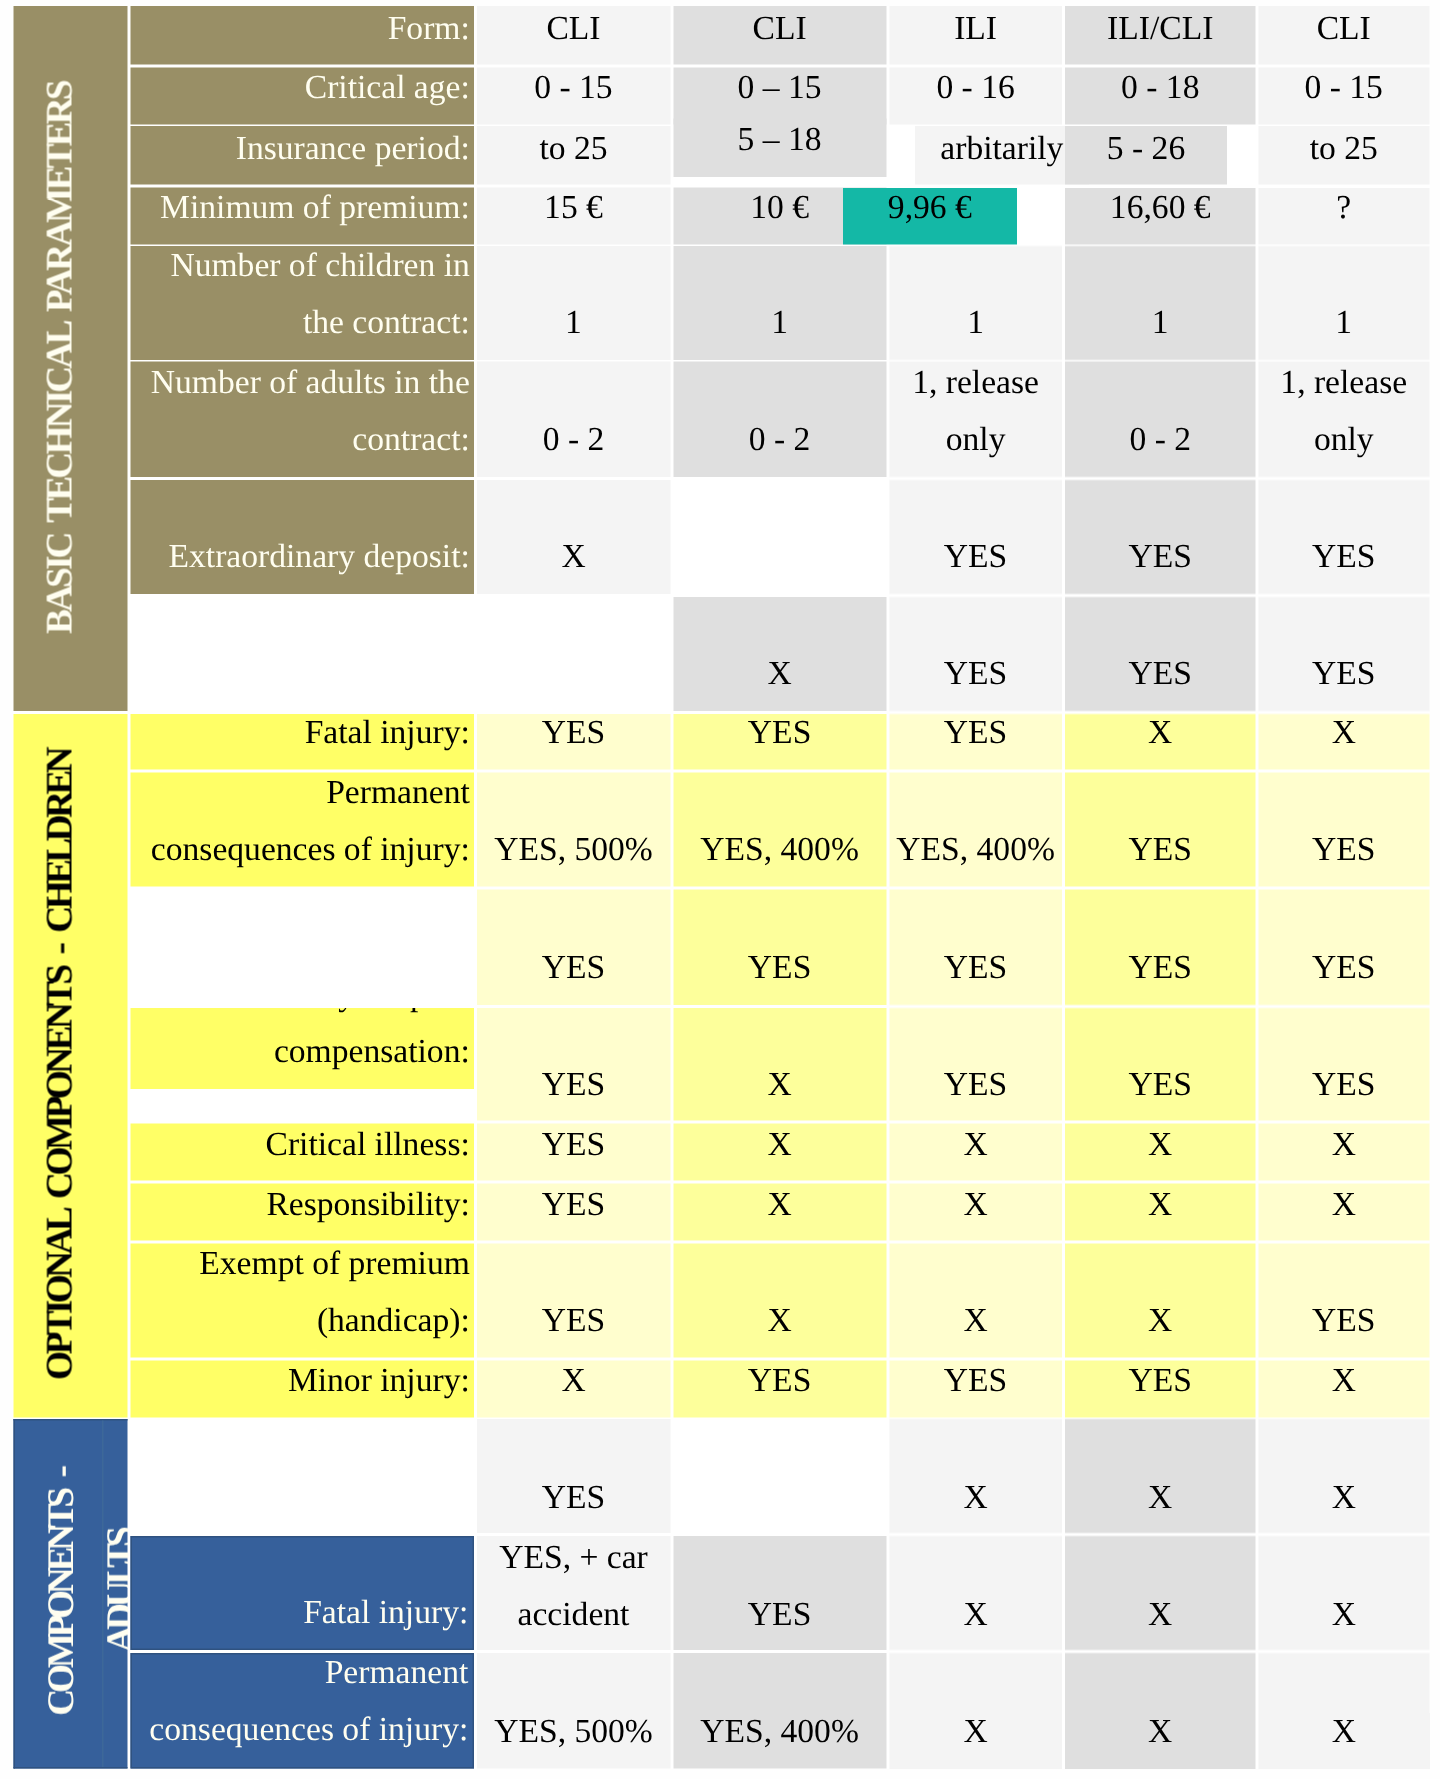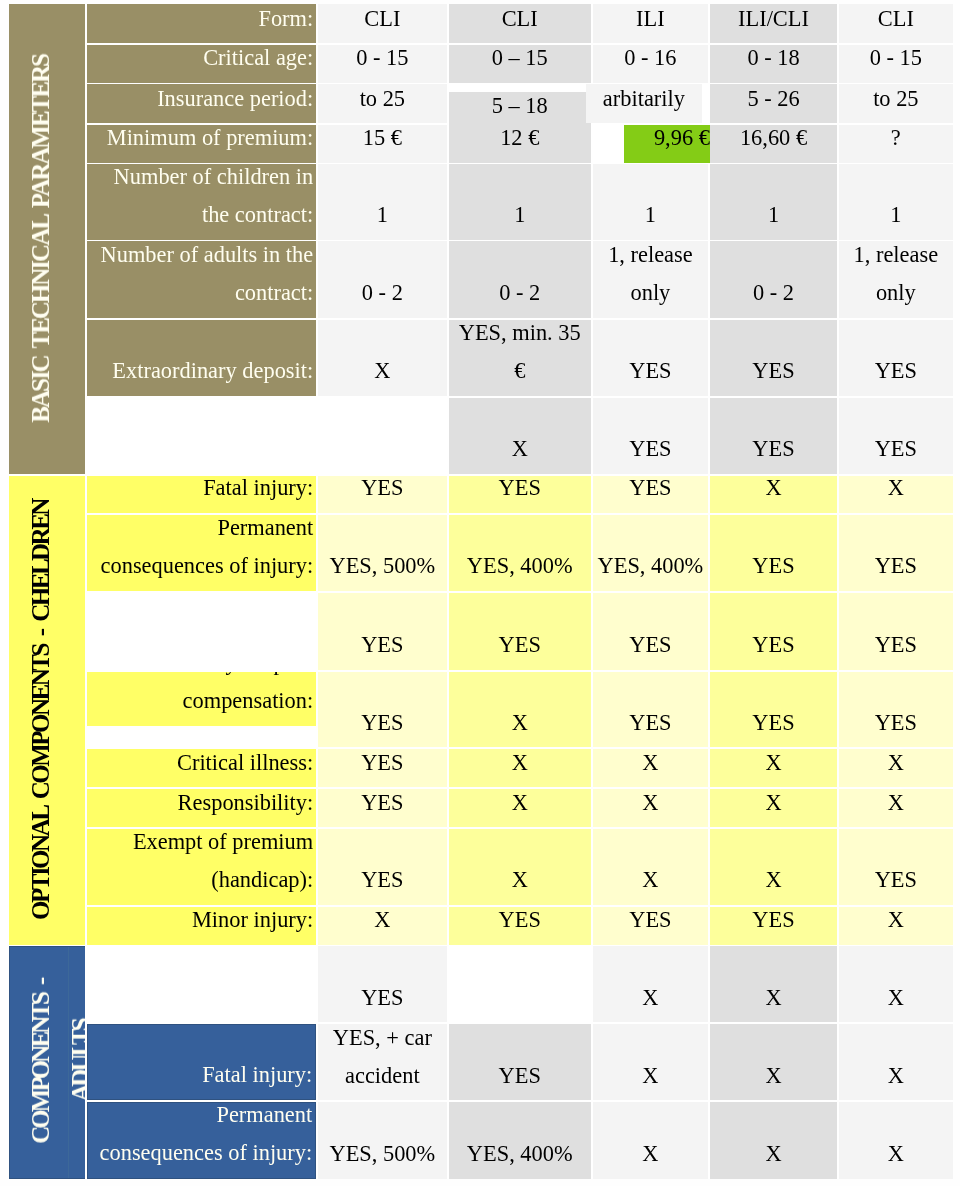--- a/index.html
+++ b/index.html
@@ -77,42 +77,42 @@
   </div>
   <div class="cell value-cell" style="left:838.7px;top:44.7px;width:114.3px;height:37.9px;background:#F4F4F4">
     <span class="txt">0 - 15</span>
   </div>
   <div class="cell label-cell s-basic" style="left:86.5px;top:84.3px;width:229.5px;height:38.8px">
     <span class="txt">Insurance period:</span>
   </div>
   <div class="cell value-cell" style="left:317.7px;top:84.3px;width:129.3px;height:38.8px;background:#F4F4F4">
     <span class="txt">to 25</span>
   </div>
-  <div class="cell value-cell" style="left:448.7px;top:92px;width:142.1px;height:38.8px;background:#DFDFDF">
+  <div class="cell value-cell" style="left:448.7px;top:79px;width:142.1px;height:38.8px;background:#DFDFDF">
     <span class="txt">5 – 18</span>
   </div>
-  <div class="cell value-cell" style="left:586px;top:84.3px;width:115.8px;height:38.8px;background:#F4F4F4">
+  <div class="cell value-cell" style="left:610px;top:84.3px;width:115.8px;height:38.8px;background:#F4F4F4">
     <span class="txt">arbitarily</span>
   </div>
-  <div class="cell value-cell" style="left:710px;top:84.3px;width:127px;height:38.8px;background:#DFDFDF">
+  <div class="cell value-cell" style="left:710px;top:84.3px;width:108px;height:38.8px;background:#DFDFDF">
     <span class="txt">5 - 26</span>
   </div>
   <div class="cell value-cell" style="left:838.7px;top:84.3px;width:114.3px;height:38.8px;background:#F4F4F4">
     <span class="txt">to 25</span>
   </div>
   <div class="cell label-cell s-basic" style="left:86.5px;top:124.8px;width:229.5px;height:37.9px">
     <span class="txt">Minimum of premium:</span>
   </div>
   <div class="cell value-cell" style="left:317.7px;top:124.8px;width:129.3px;height:37.9px;background:#F4F4F4">
     <span class="txt">15 €</span>
   </div>
   <div class="cell value-cell" style="left:448.7px;top:124.8px;width:142.1px;height:37.9px;background:#DFDFDF">
-    <span class="txt">12 €</span>
-  </div>
-  <div class="cell value-cell" style="left:624px;top:124.8px;width:115.8px;height:37.9px;background:#84cc16">
+    <span class="txt">10 €</span>
+  </div>
+  <div class="cell value-cell" style="left:562px;top:124.8px;width:115.8px;height:37.9px;background:#14b8a6">
     <span class="txt">9,96 €</span>
   </div>
   <div class="cell value-cell" style="left:710px;top:124.8px;width:127px;height:37.9px;background:#DFDFDF">
     <span class="txt">16,60 €</span>
   </div>
   <div class="cell value-cell" style="left:838.7px;top:124.8px;width:114.3px;height:37.9px;background:#F4F4F4">
     <span class="txt">?</span>
   </div>
   <div class="cell label-cell s-basic" style="left:86.5px;top:164.4px;width:229.5px;height:75.2px">
     <span class="txt">Number of children in the contract:</span>
@@ -149,23 +149,20 @@
   </div>
   <div class="cell value-cell" style="left:838.7px;top:241.3px;width:114.3px;height:76.6px;background:#F4F4F4">
     <span class="txt">1, release only</span>
   </div>
   <div class="cell label-cell s-basic" style="left:86.5px;top:319.6px;width:229.5px;height:76.3px">
     <span class="txt">Extraordinary deposit:</span>
   </div>
   <div class="cell value-cell" style="left:317.7px;top:319.6px;width:129.3px;height:76.3px;background:#F4F4F4">
     <span class="txt">X</span>
   </div>
-  <div class="cell value-cell" style="left:448.7px;top:319.6px;width:142.1px;height:76.3px;background:#DFDFDF">
-    <span class="txt">YES, min. 35 €</span>
-  </div>
   <div class="cell value-cell" style="left:592.5px;top:319.6px;width:115.8px;height:76.3px;background:#F4F4F4">
     <span class="txt">YES</span>
   </div>
   <div class="cell value-cell" style="left:710px;top:319.6px;width:127px;height:76.3px;background:#DFDFDF">
     <span class="txt">YES</span>
   </div>
   <div class="cell value-cell" style="left:838.7px;top:319.6px;width:114.3px;height:76.3px;background:#F4F4F4">
     <span class="txt">YES</span>
   </div>
   <div class="cell value-cell" style="left:448.7px;top:397.6px;width:142.1px;height:76.3px;background:#DFDFDF">

